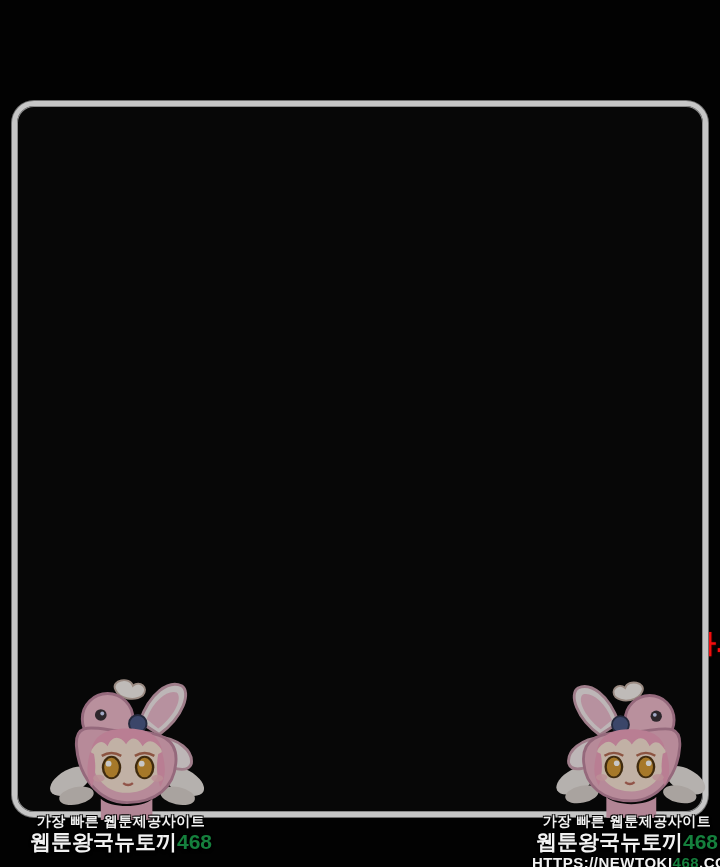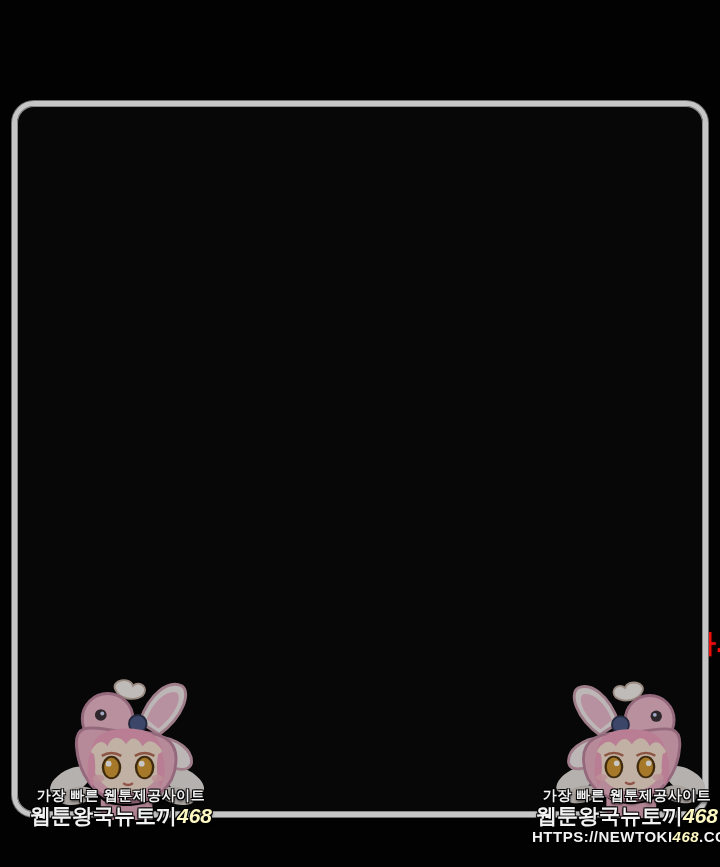--- a/index.html
+++ b/index.html
@@ -33,31 +33,32 @@
   .warn1{left:160px;top:568px;font-size:26px;}
   .warn2{left:160px;top:598px;font-size:26px;}
   .warn3{left:160px;top:629px;font-size:26px;}
   .footer-line{left:0;right:0;top:724px;text-align:center;font-size:28px;color:#e0e0e0;}
   .mascot{position:absolute;z-index:2;filter:brightness(0.78) saturate(0.92);}
   .mascot.left{left:46px;top:678px;width:168px;height:146px;}
   .mascot.right{left:548px;top:678px;width:160px;height:146px;transform:scaleX(-1);}
   .wm{
     position:absolute;width:190px;text-align:center;z-index:3;line-height:1.05;
     white-space:nowrap;
+    margin-top:26px;
   }
   .wm.left{left:26px;top:788px;}
   .wm.right{left:532px;top:788px;}
   .wm div{
     color:#f2f2f2;
     text-shadow:-1px -1px 0 #000,1px -1px 0 #000,-1px 1px 0 #000,1px 1px 0 #000,0 2px 3px #000;
   }
   .wm-l1{font-size:14px;letter-spacing:0.5px;}
   .wm-l2{font-size:21px;margin-top:2px;}
   .wm-l3{font-size:15px;margin-top:2px;letter-spacing:0.5px;}
-  .wm .num{color:#fef9c3;font-style:italic;}
+  .wm .num{color:#15803d;}
 </style>
 </head>
 <body>
 
 <div class="canvas">
 
   <div class="notice-box"></div>
 
   <div class="txt title">*독자 표지 지원 방법*</div>
   <div class="txt intro">[작가후원하기] 란에  [돌콩] 하고 원하는 표지 그림 작성.</div>

